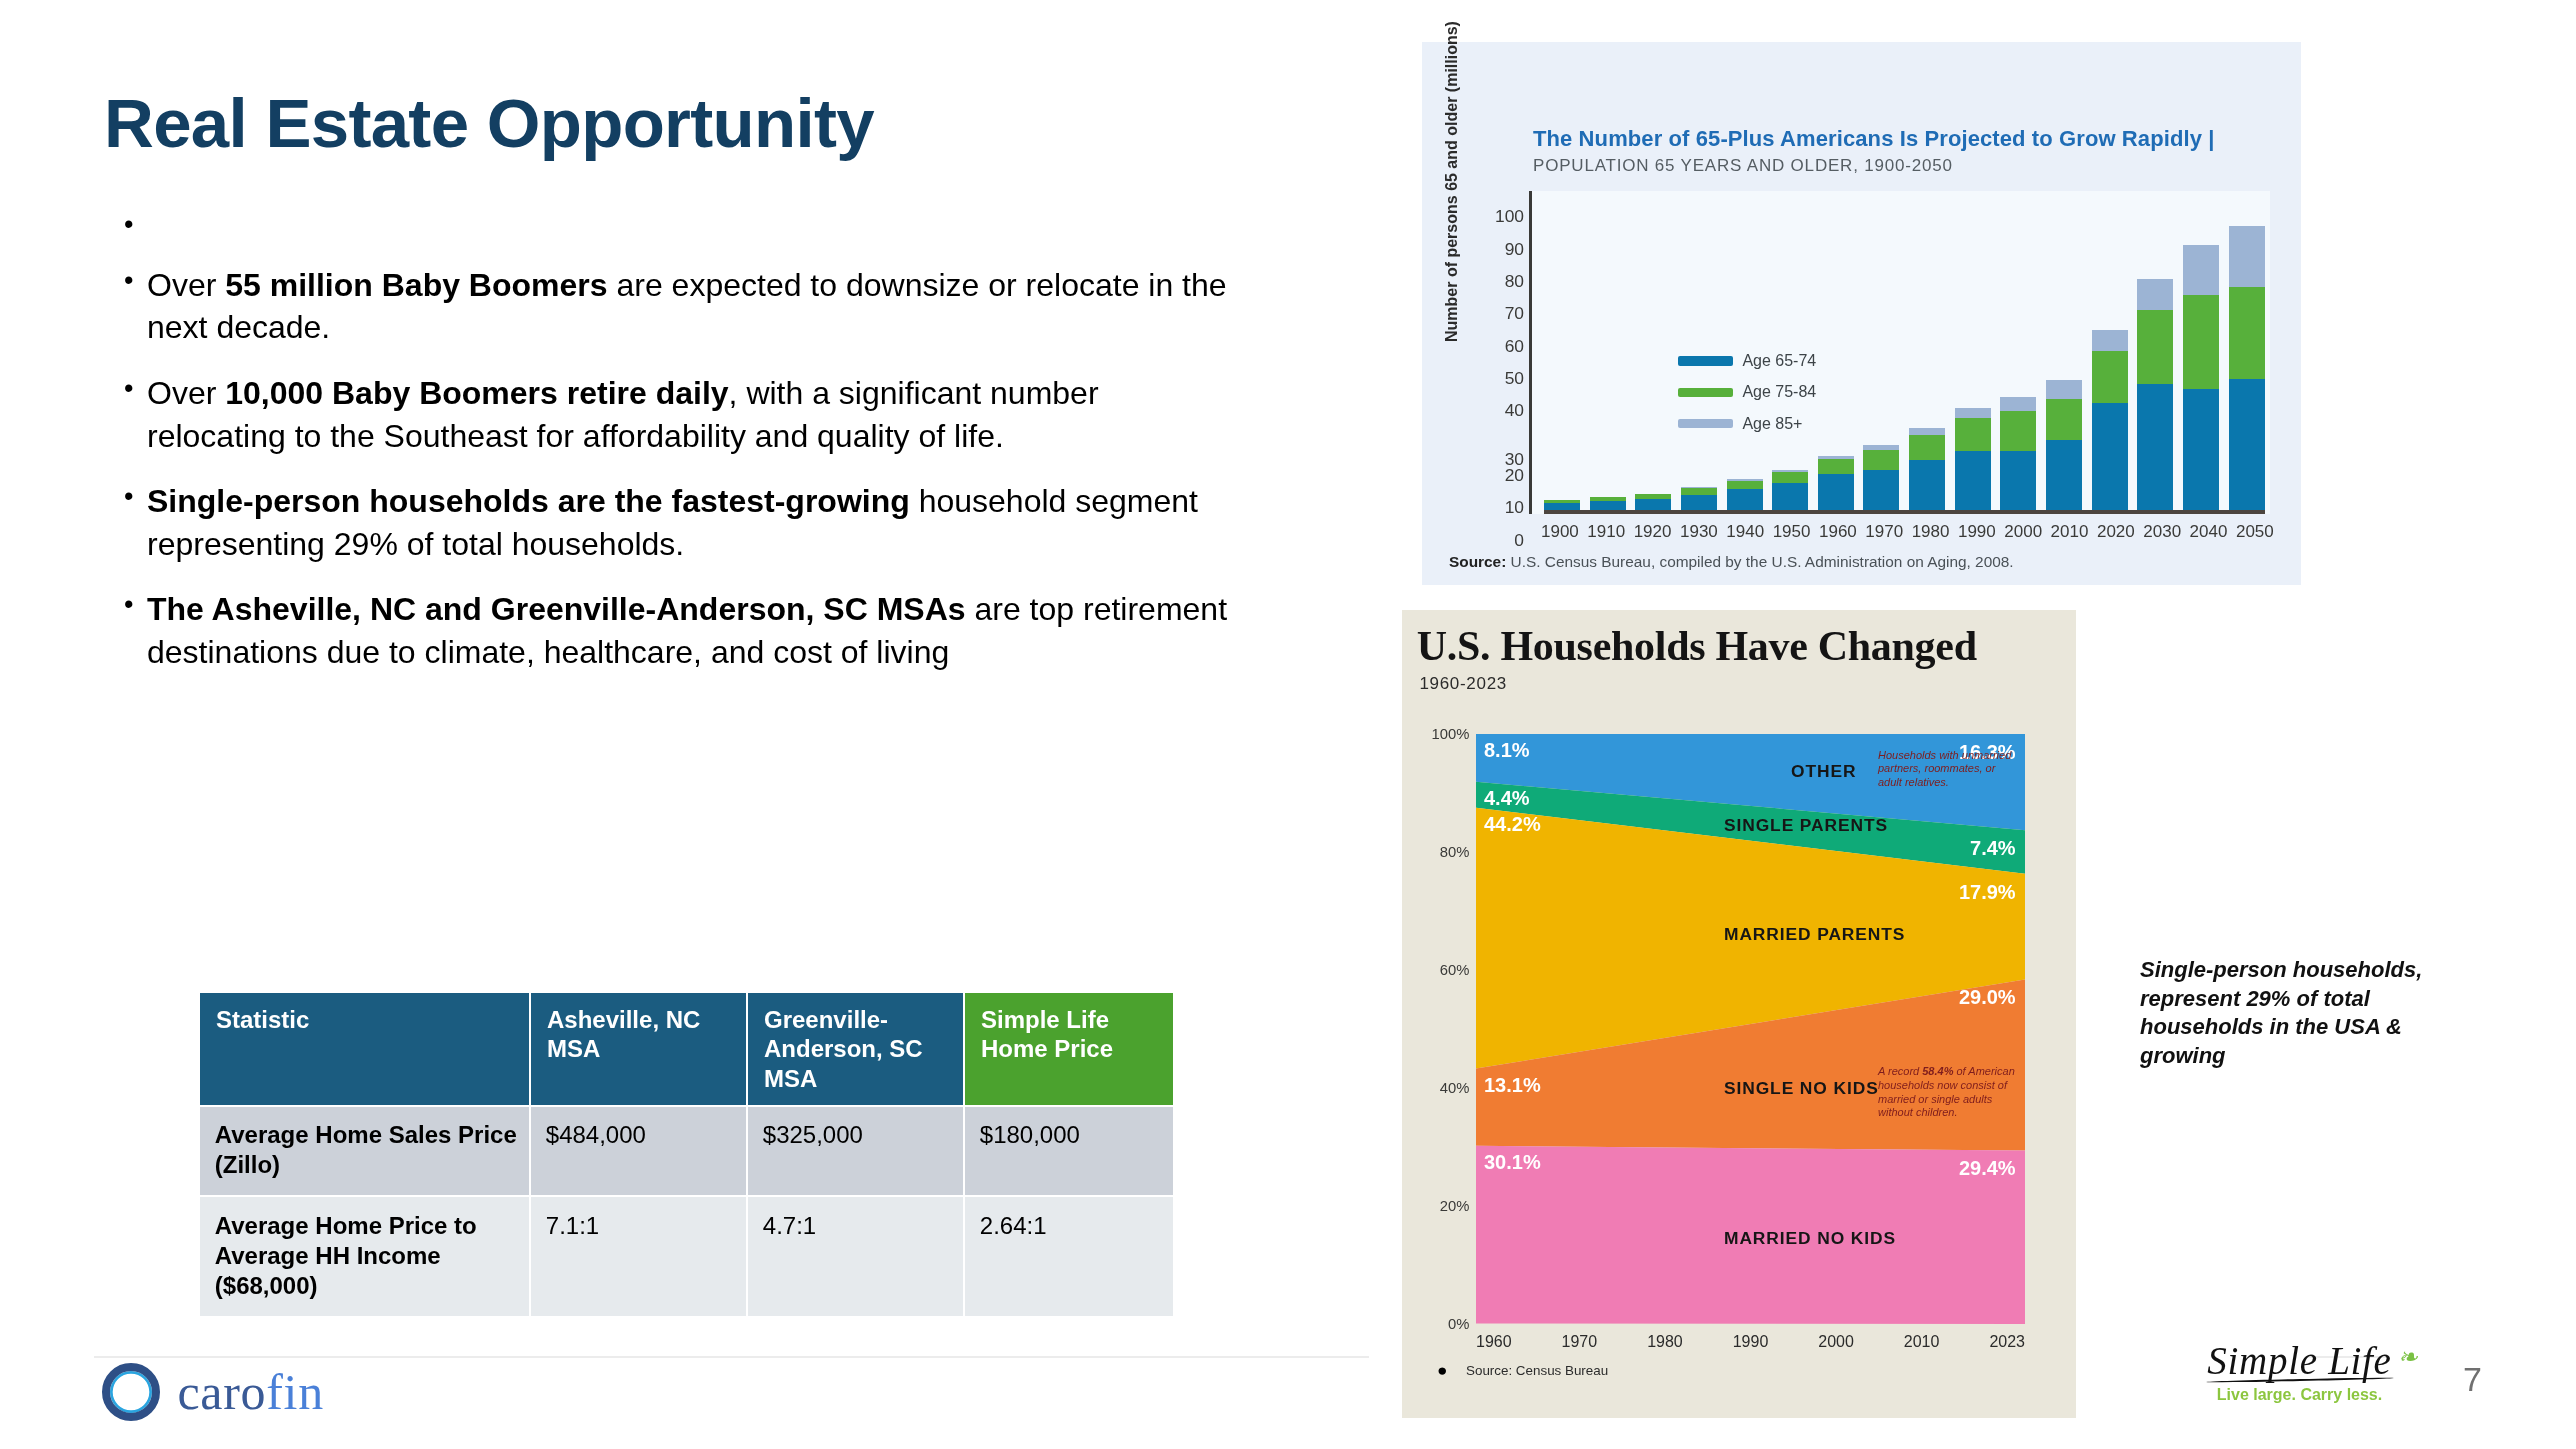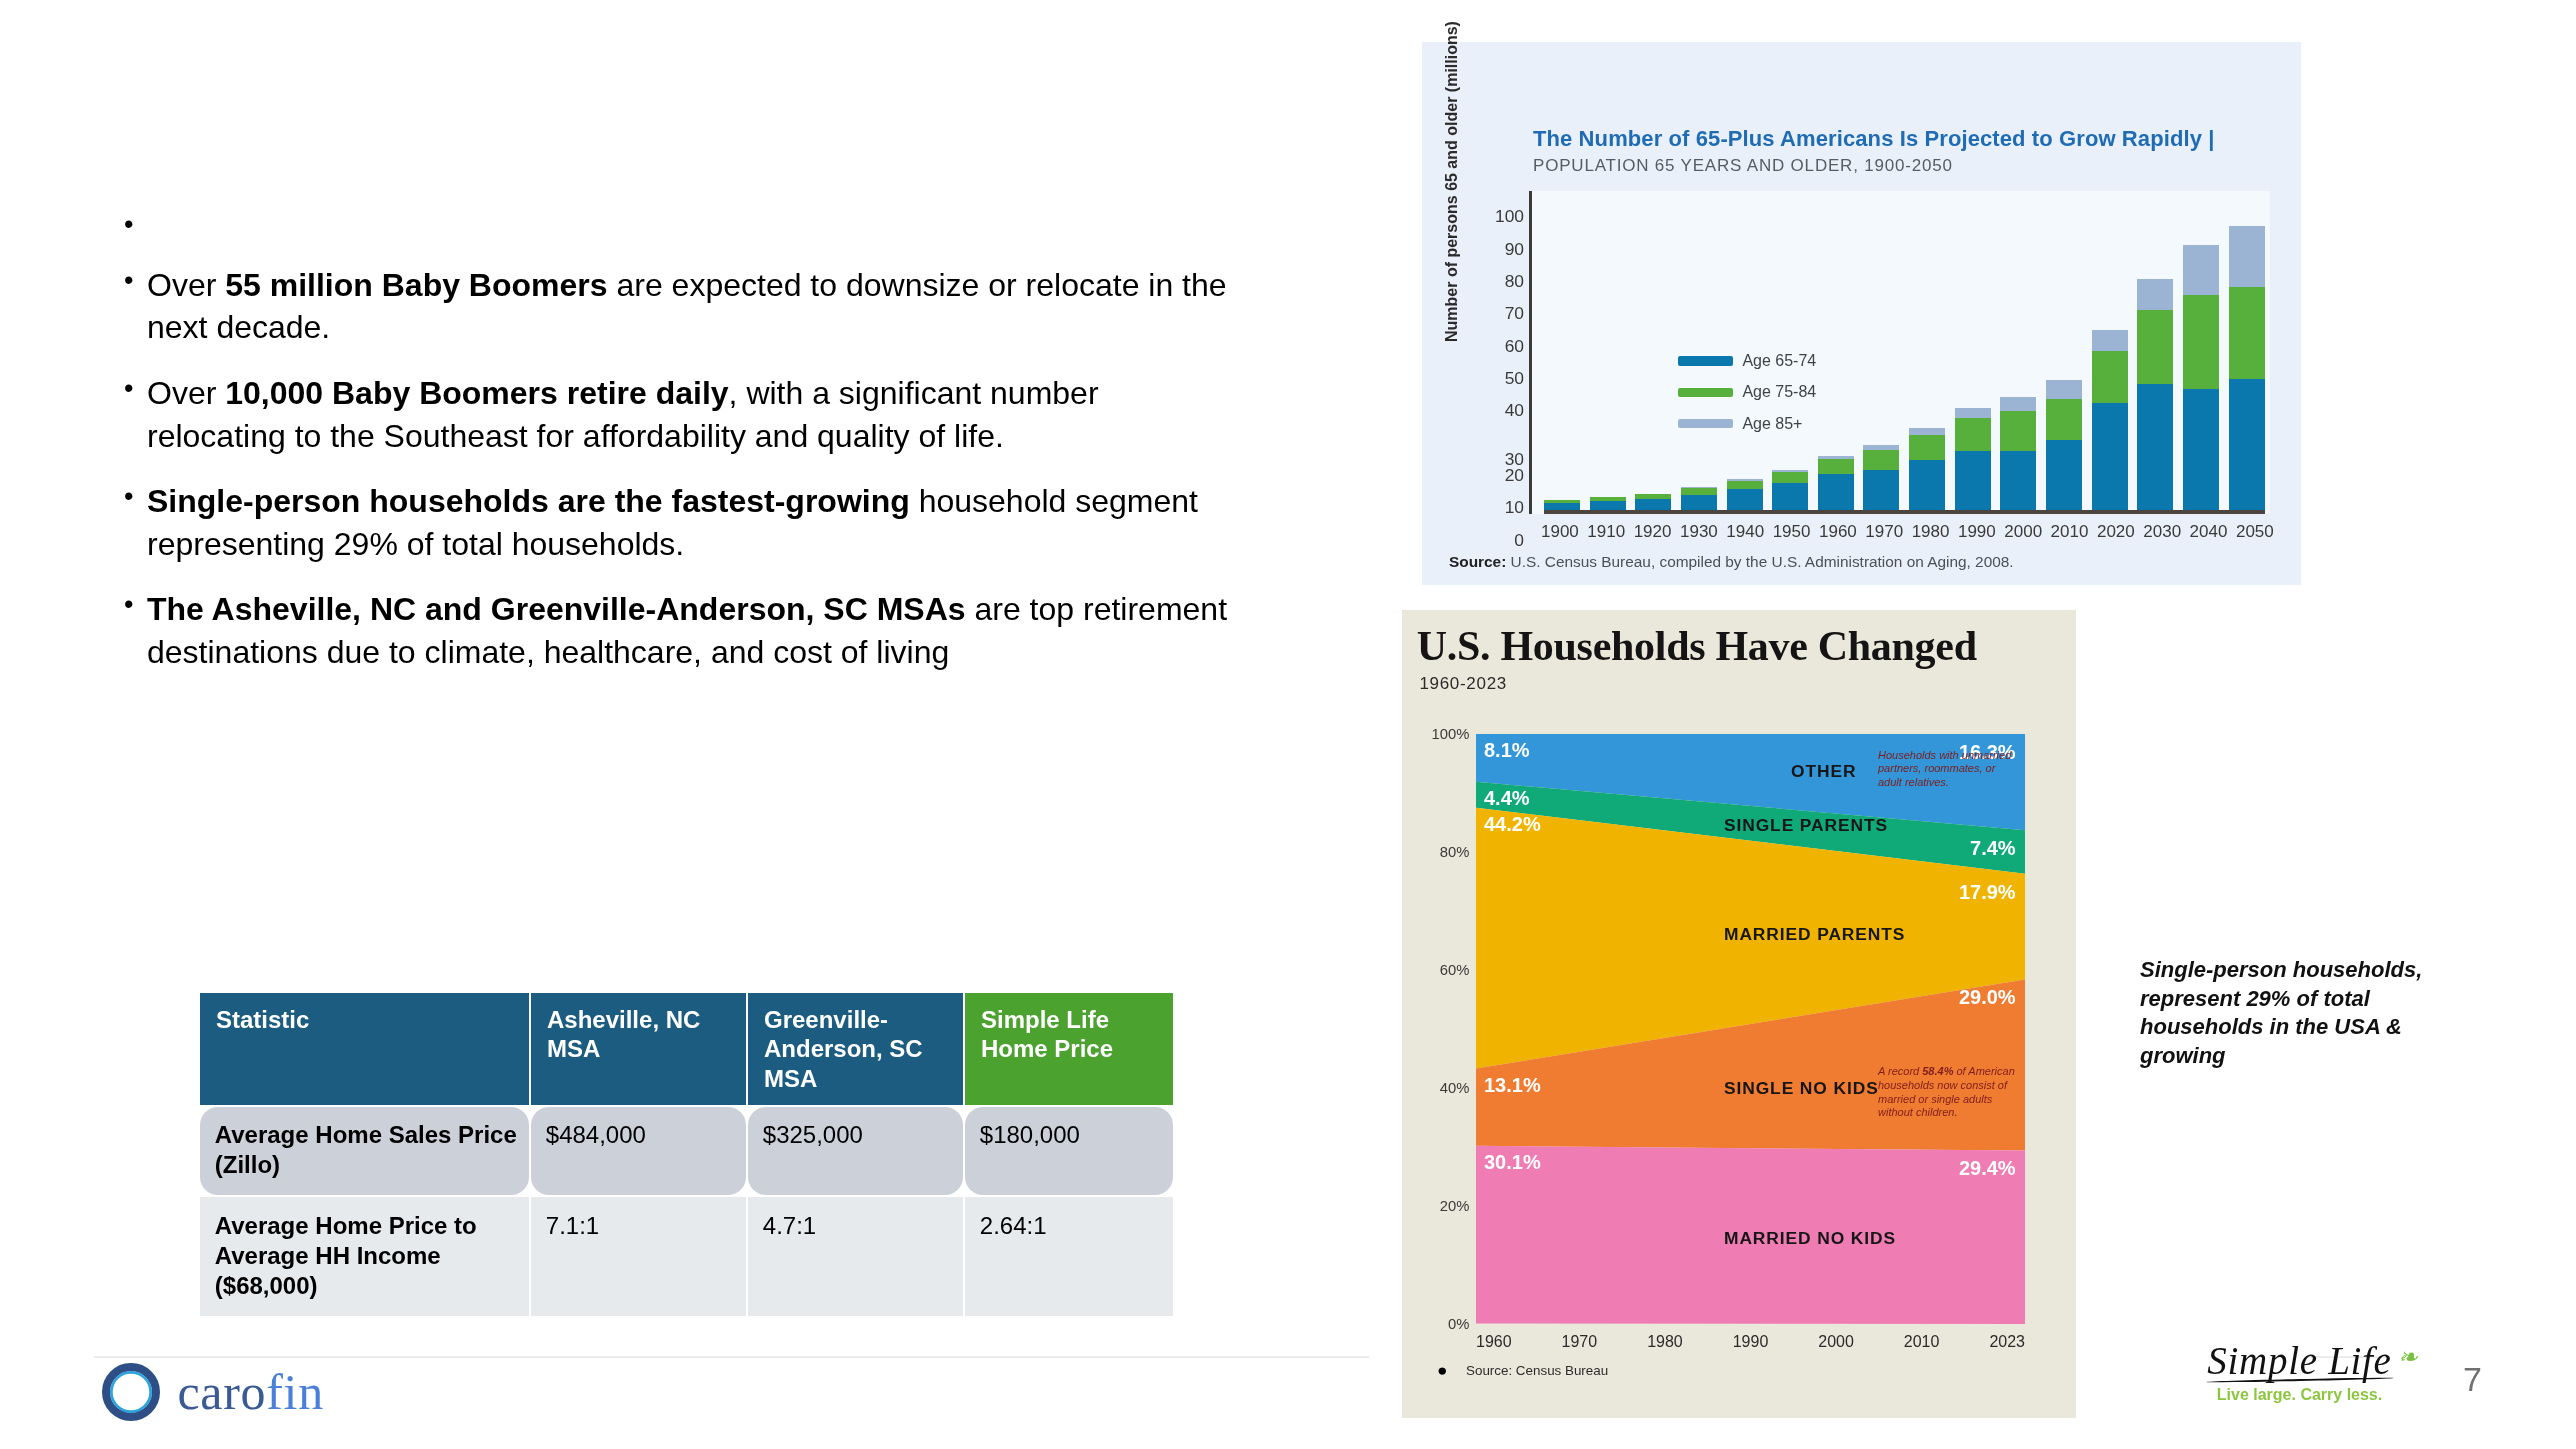--- a/index.html
+++ b/index.html
@@ -43,21 +43,21 @@
   #stat-table th {
     color:#ffffff; font-size:24px; font-weight:bold; line-height:1.22;
     text-align:left; padding:12px 13.4px 12px 16px; height:107px;
   }
   th.hdr-blue { background:#1b5c80; }
   th.hdr-green { background:#4ba22e; }
   #stat-table td {
     font-size:24px; color:#000; padding:13.4px 12px 14.8px 14.8px; line-height:1.26;
   }
   td.lbl { font-weight:bold; }
-  tr.row-a td { background:#ccd1d9;border-radius:18px; }
+  tr.row-a td { background:#ccd1d9; }
   tr.row-b td { background:#e6eaed; }
   col.c1 { width:329px; } col.c2 { width:215px; }
   col.c3 { width:215px; } col.c4 { width:208px; }
 
   
   #chart-card {
     position:absolute; left:1422px; top:42px; width:879px; height:543px;
     background:#eaf0f9; padding:0;
   }
   #chart-title {
@@ -184,20 +184,21 @@
   #sl-tag { font-size:16px; color:#8cc63f; font-weight:bold; }
   #page-num {
     position:absolute; left:2463px; top:1360px; font-size:34px; color:#707070;
   }
 </style>
 </head>
 <body>
 
 <div id="left-col">
 
+  <div id="page-title">Real Estate Opportunity</div>
 
   <div id="bullet-list">
     <div class="bullet-row b-bold">
       <div class="bullet-dot">•</div>
     </div>
     <div class="bullet-row">
       <div class="bullet-dot">•</div>
       <div class="bullet-text"><span>Over </span><b>55 million Baby Boomers</b><span> are expected to downsize or relocate in the next decade.</span></div>
     </div>
     <div class="bullet-row">

